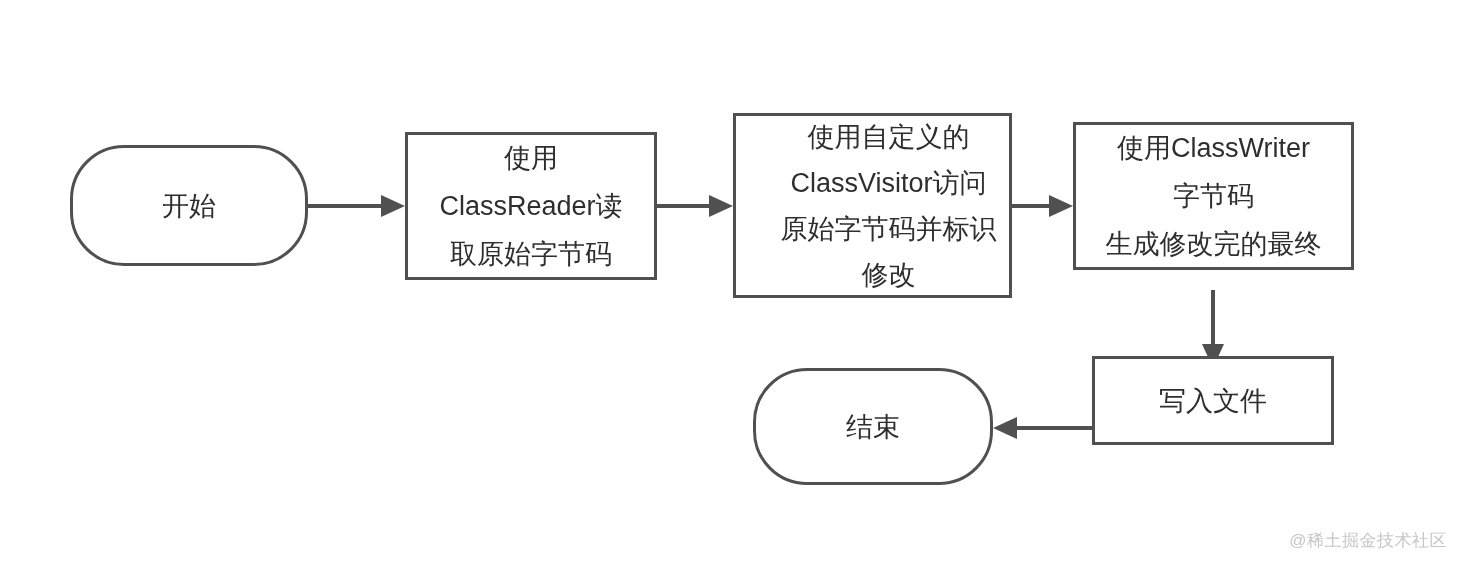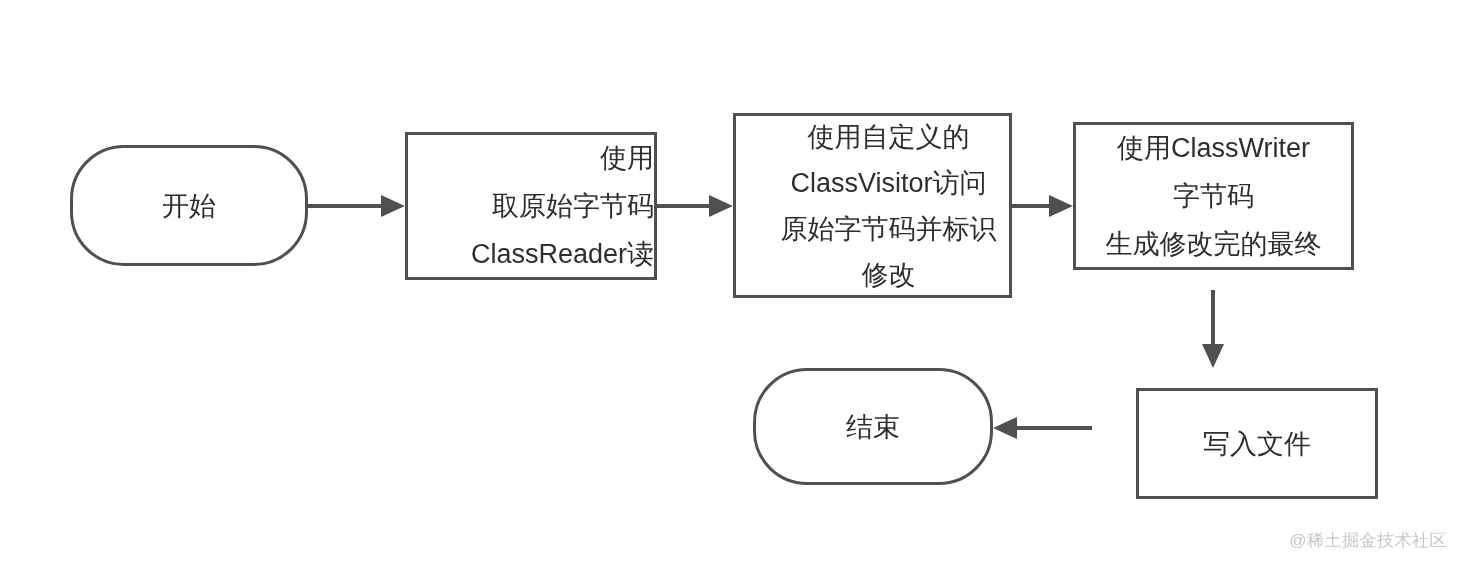--- a/index.html
+++ b/index.html
@@ -77,24 +77,24 @@
 
   <div class="node stadium" style="left:70px; top:145px; width:238px; height:121px;">
     <div class="line">开始</div>
   </div>
 
   <div class="arrow h" style="left:308px; top:195px; width:97px;">
     <div class="shaft-h"></div>
     <div class="head-right"></div>
   </div>
 
-  <div class="node rect" style="left:405px; top:132px; width:252px; height:148px;align-items:flex-end;">
+  <div class="node rect" style="left:405px; top:132px; width:252px; height:148px;">
     <div class="line">使用</div>
+    <div class="line">ClassReader读</div>
     <div class="line">取原始字节码</div>
-    <div class="line">ClassReader读</div>
   </div>
 
   <div class="arrow h" style="left:657px; top:195px; width:76px;">
     <div class="shaft-h"></div>
     <div class="head-right"></div>
   </div>
 
   <div class="node rect tight" style="left:733px; top:113px; width:279px; height:185px;padding-left:32px;">
     <div class="line">使用自定义的</div>
     <div class="line">ClassVisitor访问</div>
@@ -111,21 +111,21 @@
     <div class="line">使用ClassWriter</div>
     <div class="line">字节码</div>
     <div class="line">生成修改完的最终</div>
   </div>
 
   <div class="arrow v" style="left:1202px; top:290px; height:78px;">
     <div class="shaft-v"></div>
     <div class="head-down"></div>
   </div>
 
-  <div class="node rect" style="left:1092px; top:388px; width:242px; height:111px;margin-left:44px;">
+  <div class="node rect" style="left:1092px; top:356px; width:242px; height:89px;">
     <div class="line">写入文件</div>
   </div>
 
   <div class="arrow h" style="left:993px; top:417px; width:99px;">
     <div class="head-left"></div>
     <div class="shaft-h"></div>
   </div>
 
   <div class="node stadium" style="left:753px; top:368px; width:240px; height:117px;">
     <div class="line">结束</div>

